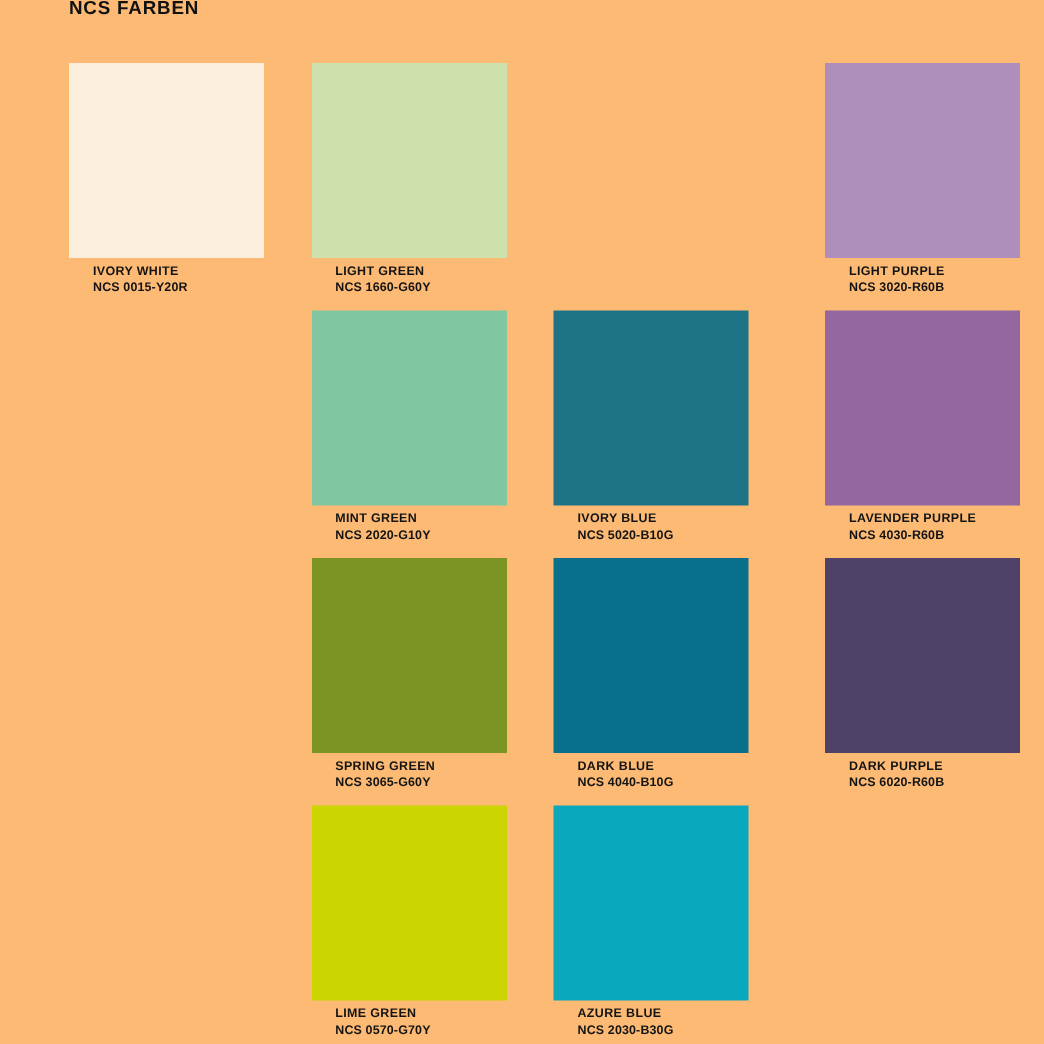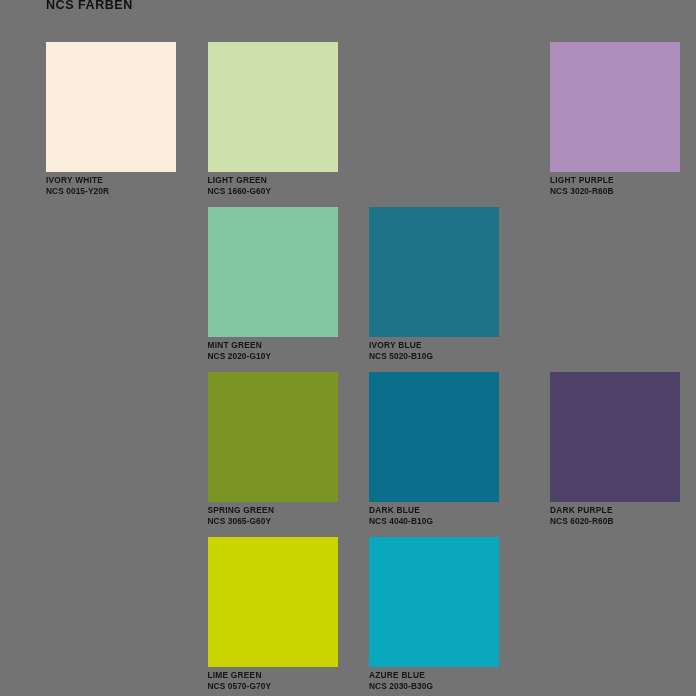--- a/index.html
+++ b/index.html
@@ -12,21 +12,21 @@
     height: 696px;
     font-family: "Liberation Sans", sans-serif;
     color: #1a1a1a;
     overflow: hidden;
     position: relative;
   }
   .page {
     position: relative;
     width: 696px;
     height: 696px;
-    background: #737373;
+    background: #fdba74;
   }
   .page-title {
     position: absolute;
     left: 46px;
     top: -2px;
     font-size: 12.5px;
     font-weight: bold;
     letter-spacing: 0.55px;
     color: #111111;
     white-space: nowrap;
@@ -51,20 +51,21 @@
   .col-2 { left: 323px; }
   .col-3 { left: 482px; padding-left: 22px; }
   .swatch-chip {
     width: 130px;
     height: 130px;
     display: block;
   }
   .swatch-labels {
     margin-top: 4px;
     line-height: 1.17;
+    margin-left: 16px;
   }
   .swatch-name {
     font-size: 8.3px;
     font-weight: bold;
     letter-spacing: 0.25px;
     color: #141414;
     white-space: nowrap;
     display: block;
   }
   .swatch-code {
@@ -118,20 +119,27 @@
           <span class="swatch-code">NCS 2020-G10Y</span>
         </div>
       </div>
       <div class="swatch-cell col-2">
         <div class="swatch-chip" style="background-color: rgb(30, 116, 134);"></div>
         <div class="swatch-labels">
           <span class="swatch-name">IVORY BLUE</span>
           <span class="swatch-code">NCS 5020-B10G</span>
         </div>
       </div>
+      <div class="swatch-cell col-3">
+        <div class="swatch-chip" style="background-color: rgb(148, 103, 159);"></div>
+        <div class="swatch-labels">
+          <span class="swatch-name">LAVENDER PURPLE</span>
+          <span class="swatch-code">NCS 4030-R60B</span>
+        </div>
+      </div>
     </div>
 
     <div class="grid-row">
       <div class="swatch-cell col-1">
         <div class="swatch-chip" style="background-color: rgb(124, 148, 36);"></div>
         <div class="swatch-labels">
           <span class="swatch-name">SPRING GREEN</span>
           <span class="swatch-code">NCS 3065-G60Y</span>
         </div>
       </div>

